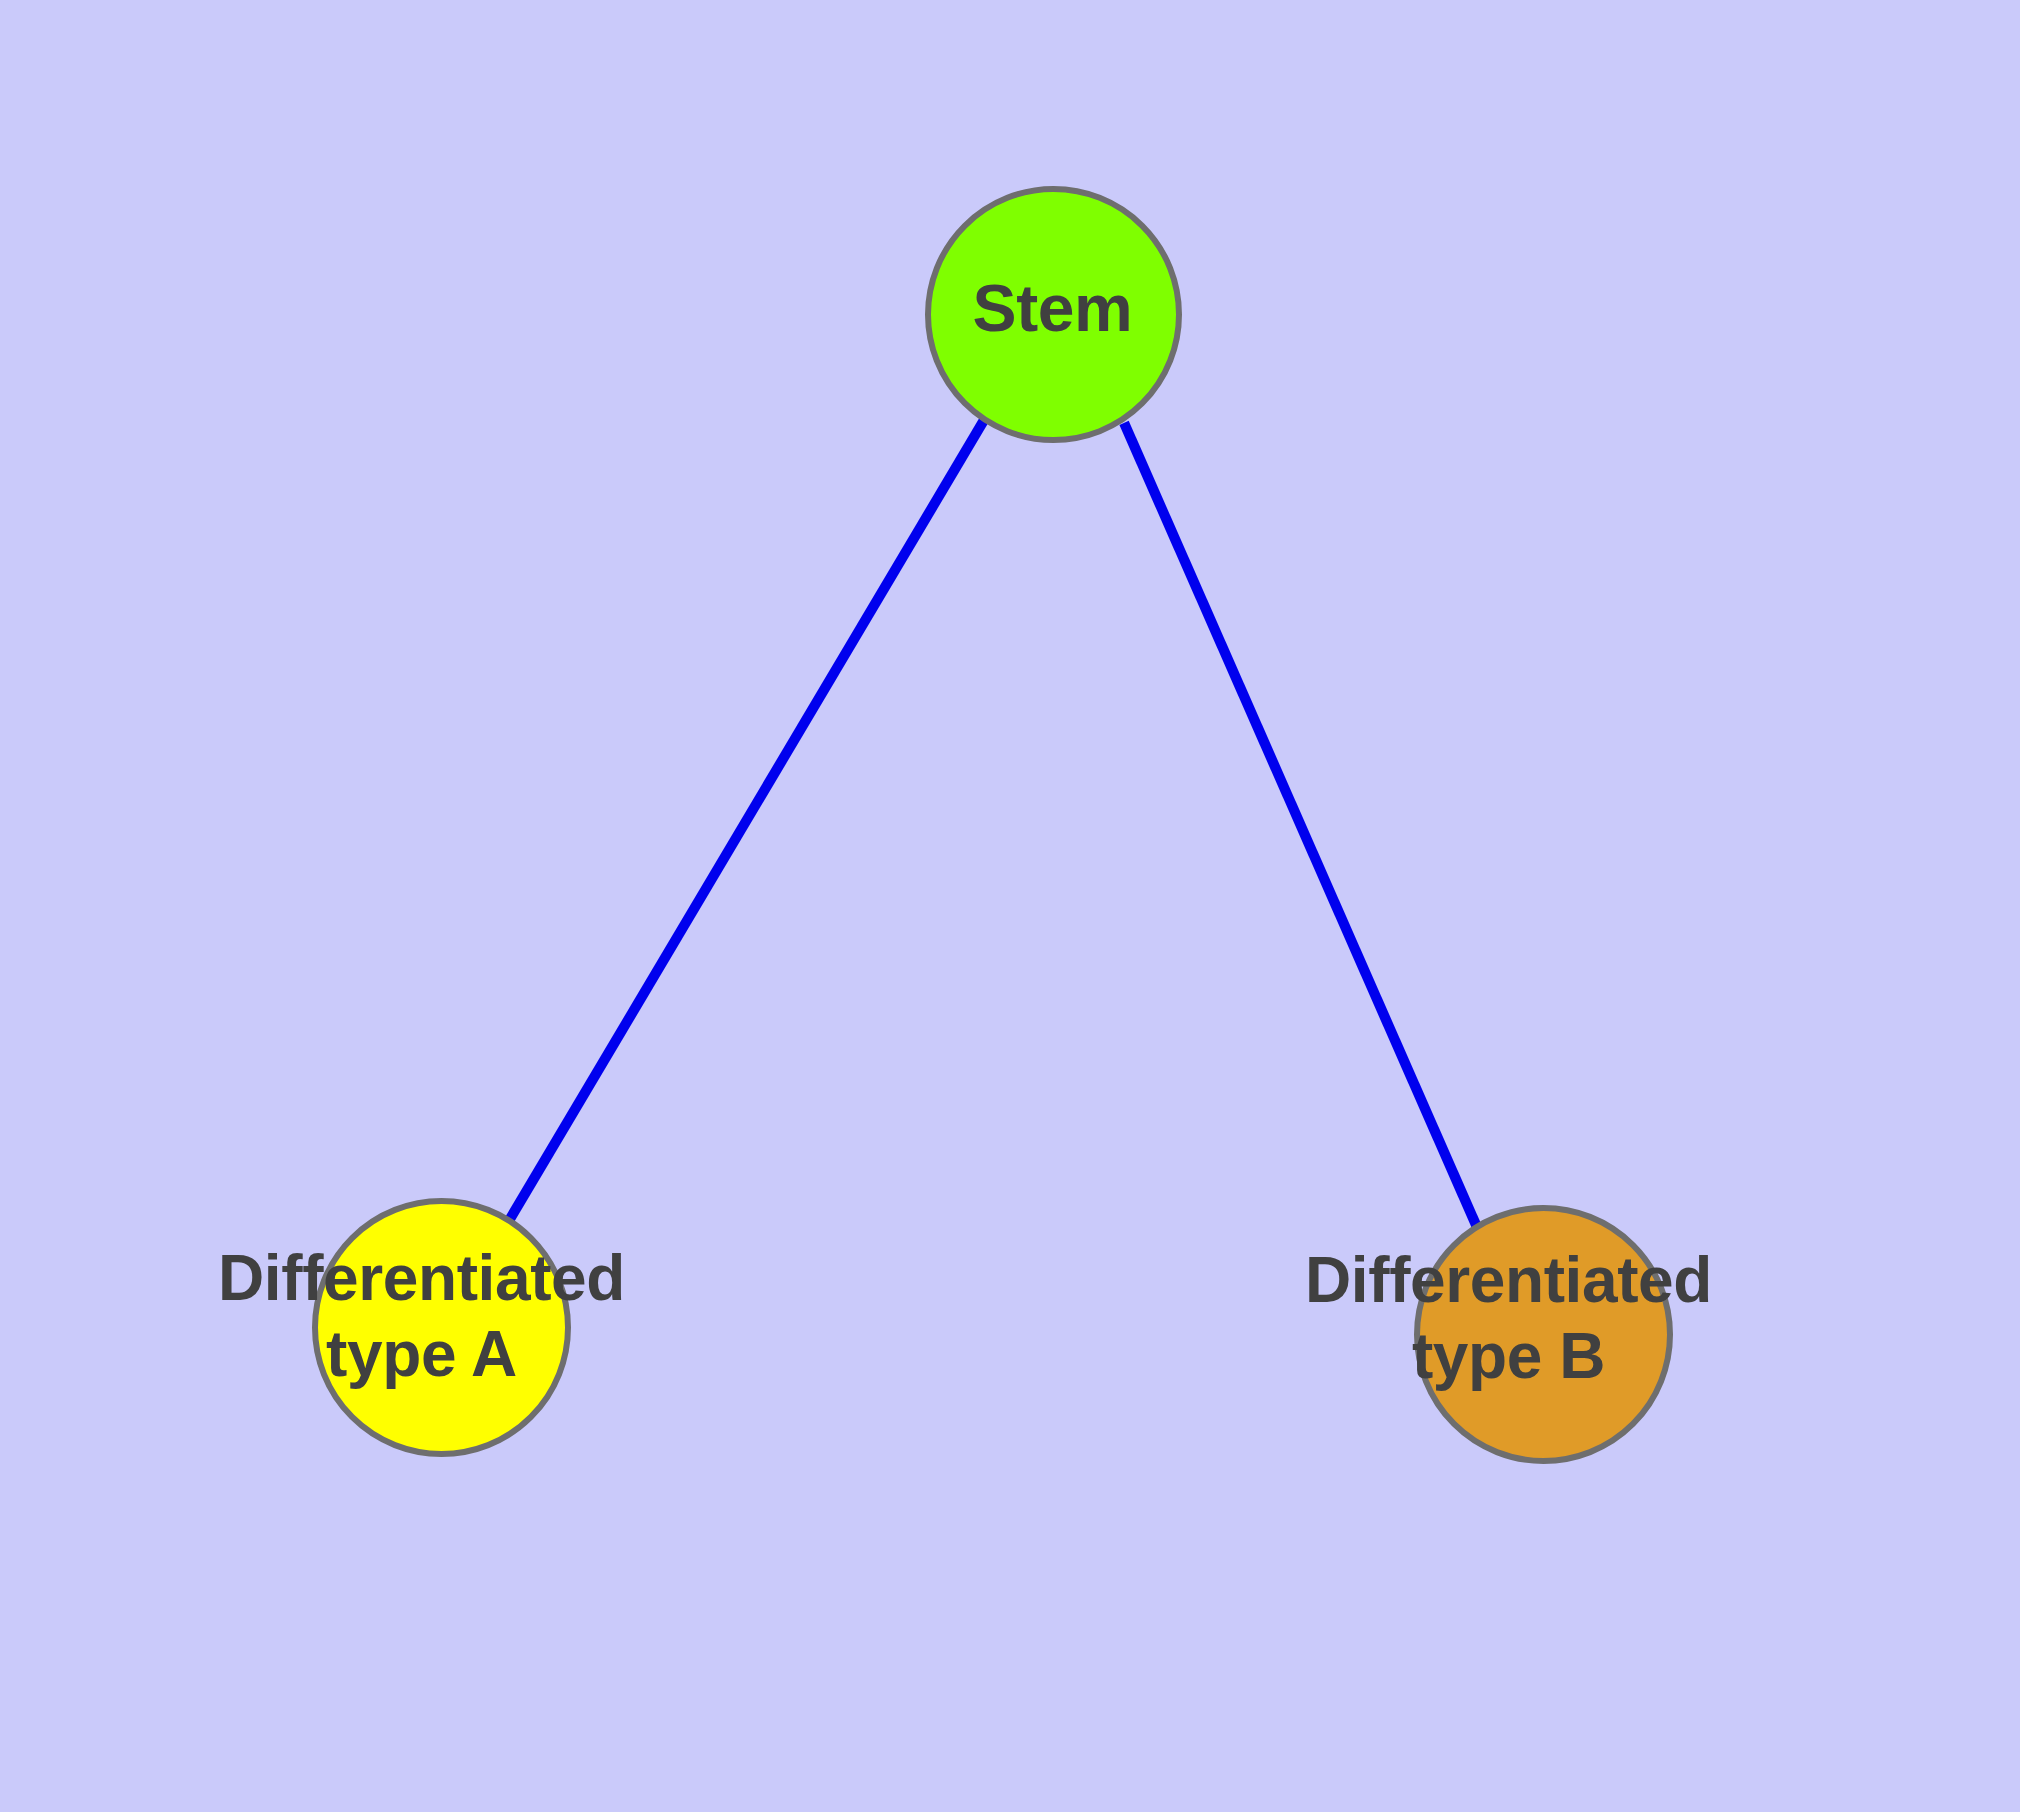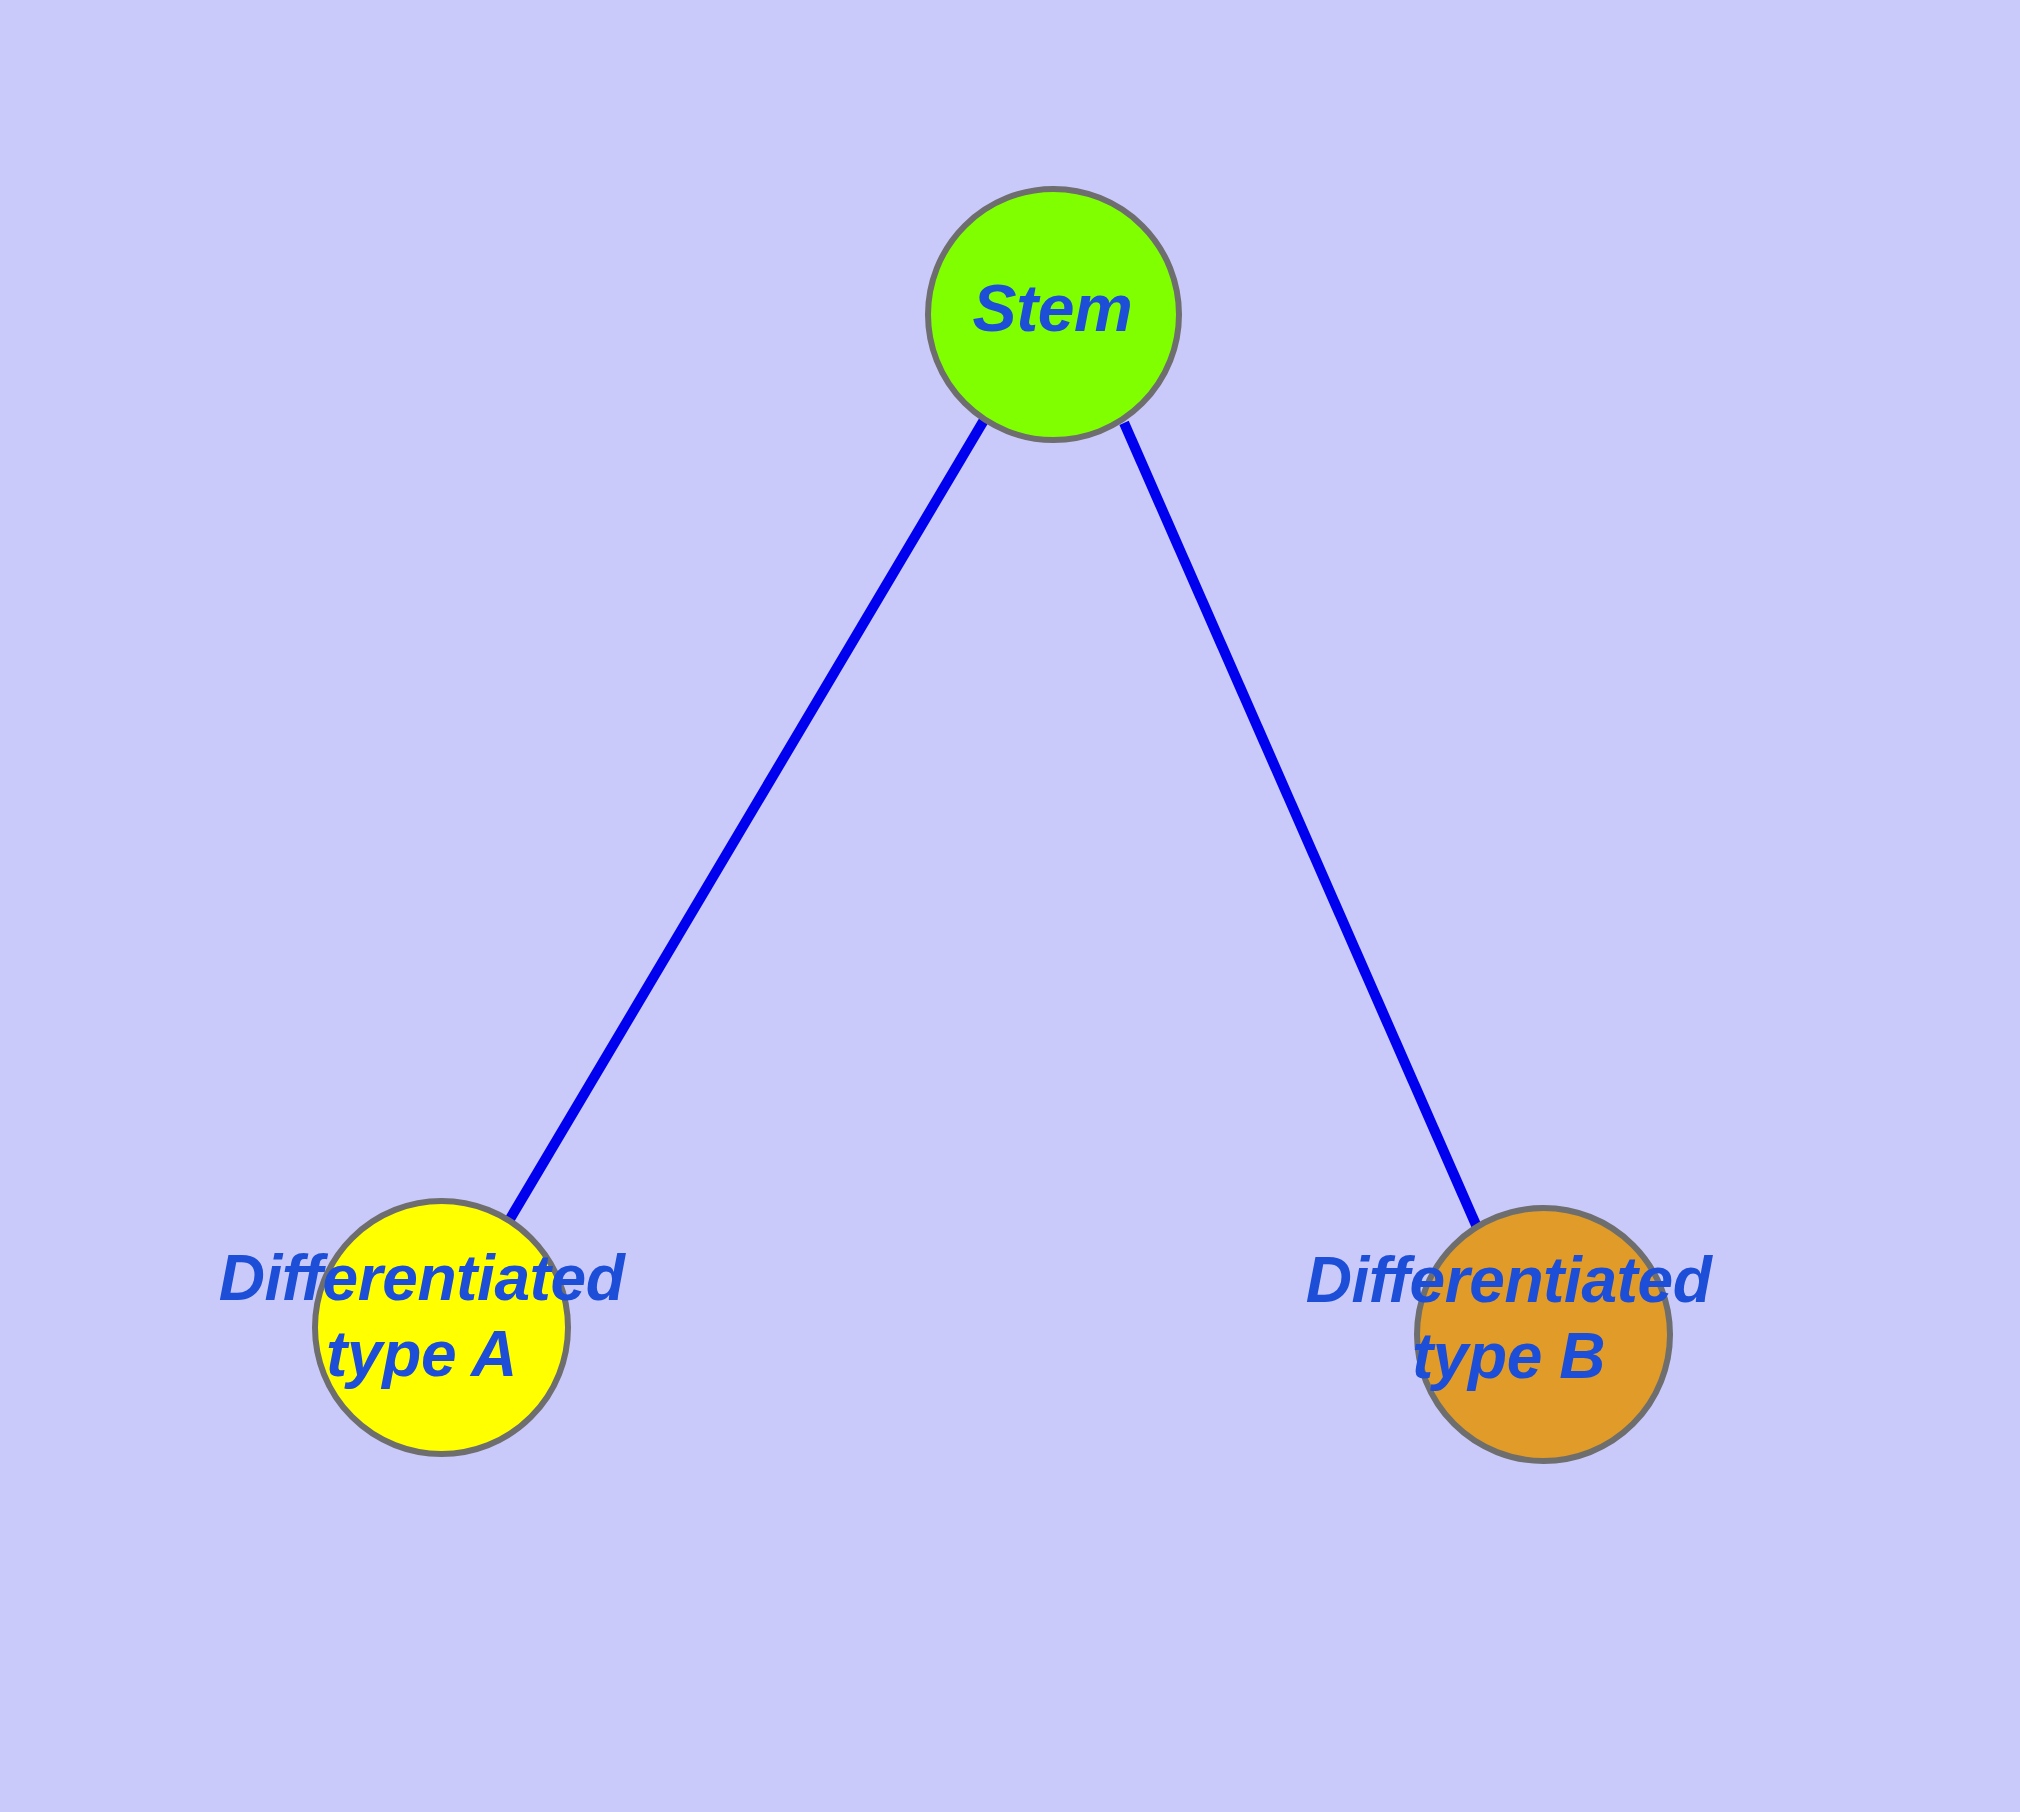--- a/index.html
+++ b/index.html
@@ -27,29 +27,28 @@
     height: 1812px;
   }
   .node {
     position: absolute;
     border-radius: 50%;
     box-sizing: border-box;
     border: 6px solid #6e6e6e;
   }
   .node-label {
     position: absolute;
-    color: #1d4ed8;
+    color: #404040;
     font-family: "Liberation Sans", sans-serif;
     font-weight: bold;
     text-align: center;
     white-space: pre;
     line-height: 1.18;
     letter-spacing: -0.4px;
     pointer-events: none;
-    font-style: italic;
   }
   #node-stem {
     left: 925px;
     top: 186px;
     width: 257px;
     height: 257px;
     background: #7fff00;
   }
   #label-stem {
     left: 798px;

